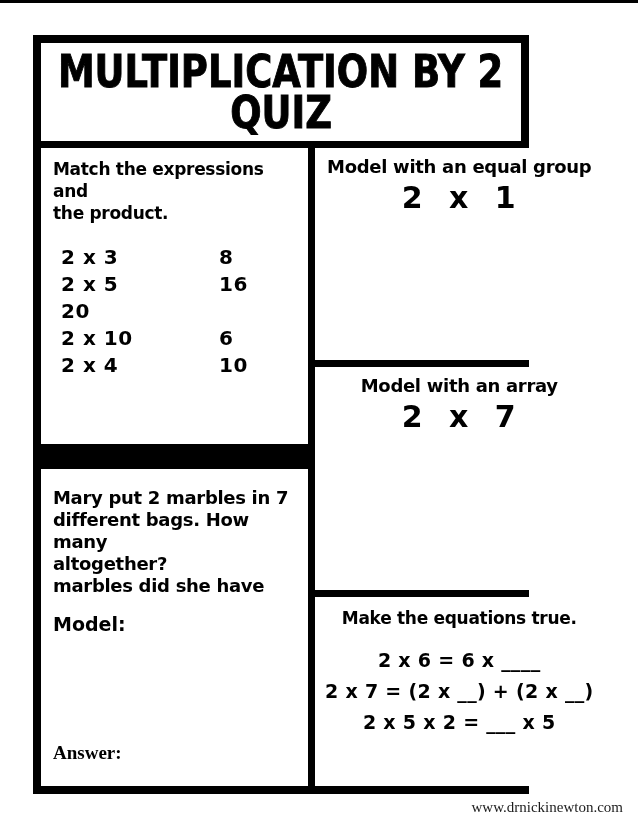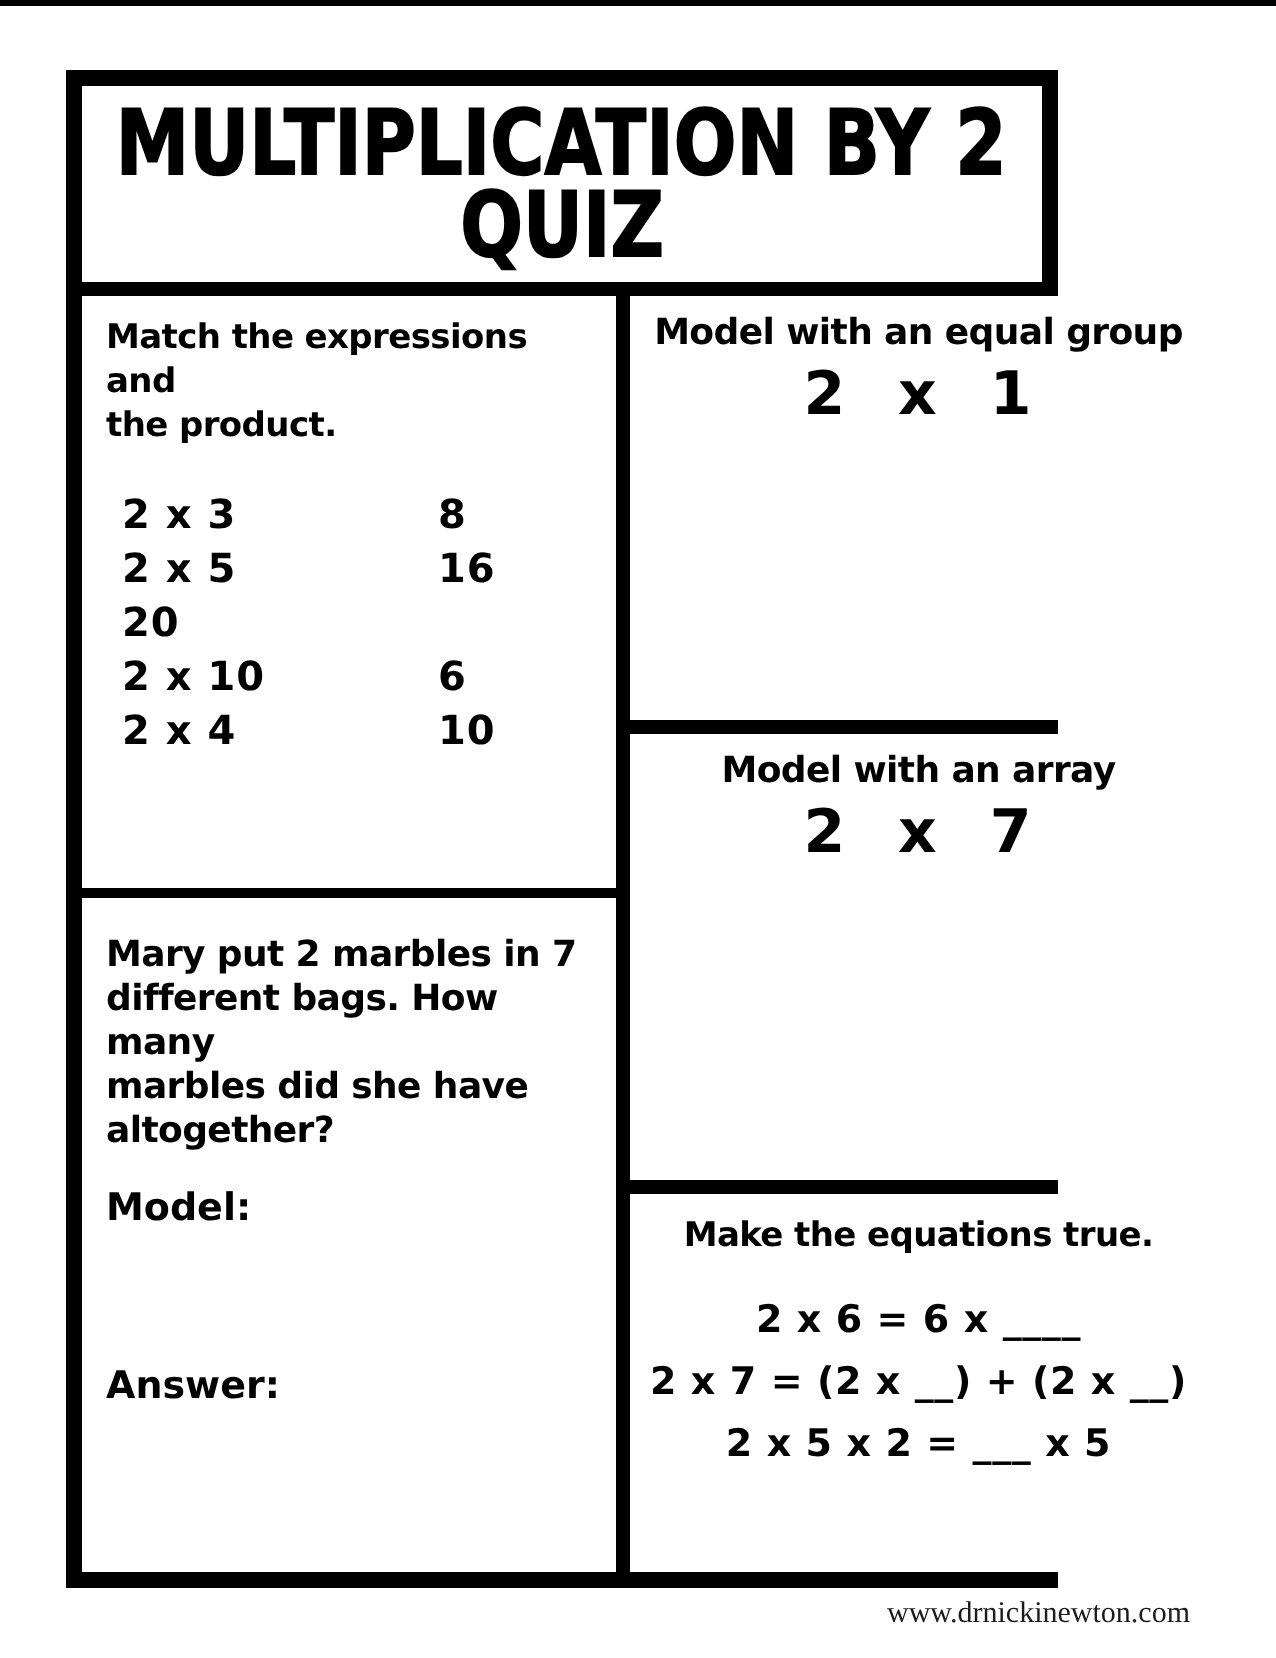--- a/index.html
+++ b/index.html
@@ -49,21 +49,21 @@
   .columns {
     flex: 1 1 auto;
     min-height: 0;
     display: flex;
     gap: 7px;
   }
   .col-left {
     flex: 0 0 267px;
     display: flex;
     flex-direction: column;
-    gap: 5px;
+    gap: 25px;
   }
   .col-right {
     flex: 1 1 auto;
     display: flex;
     flex-direction: column;
     gap: 7px;
   }
   .match-box { flex: 0 0 296px; padding: 10px 12px; }
   .prompt {
     font-weight: bold;
@@ -81,21 +81,21 @@
   }
   .expr-cell { width: 158px; }
   .word-problem-box { flex: 1 1 auto; padding: 18px 12px 0 12px; }
   .wp-line {
     font-weight: bold;
     font-size: 18px;
     line-height: 22px;
     letter-spacing: -0.3px;
   }
   .model-label { margin-top: 16px; font-weight: bold; font-size: 19px; }
-  .answer-label { margin-top: 67px; font-weight: bold; font-size: 19px; }
+  .answer-label { margin-top: 107px; font-weight: bold; font-size: 19px; font-family: Liberation Serif, serif; }
   .equal-group-box { flex: 0 0 212px; padding: 8px 10px 0 10px; text-align: center; }
   .array-box { flex: 0 0 223px; padding: 8px 10px 0 10px; text-align: center; }
   .model-heading {
     font-weight: bold;
     font-size: 18px;
     line-height: 22px;
     letter-spacing: -0.3px;
   }
   .big-expression {
     margin-top: 2px;
@@ -109,21 +109,21 @@
     font-weight: bold;
     font-size: 19px;
     line-height: 31px;
     letter-spacing: 0.3px;
     white-space: nowrap;
   }
   .equations-list { margin-top: 16px; }
   .footer {
     position: absolute;
     top: 799px;
-    right: 43px;
+    right: 15px;
     font-family: "Liberation Serif", serif;
     font-size: 15px;
     color: #1b1b1b;
   }
 </style>
 </head>
 <body>
 
 <div class="page">
   <div class="top-strip"></div>
@@ -164,22 +164,22 @@
               <div class="expr-cell">2 x 4</div>
               <div class="prod-cell">10</div>
             </div>
           </div>
         </div>
 
         <div class="box word-problem-box">
           <div>
             <div class="wp-line">Mary put 2 marbles in 7</div>
             <div class="wp-line">different bags. How many</div>
+            <div class="wp-line">altogether?</div>
             <div class="wp-line">marbles did she have</div>
-            <div class="wp-line">altogether?</div>
           </div>
           <div class="model-label">Model:</div>
           <div class="answer-label">Answer:</div>
         </div>
 
       </div>
 
       <div class="col-right">
 
         <div class="box equal-group-box">

